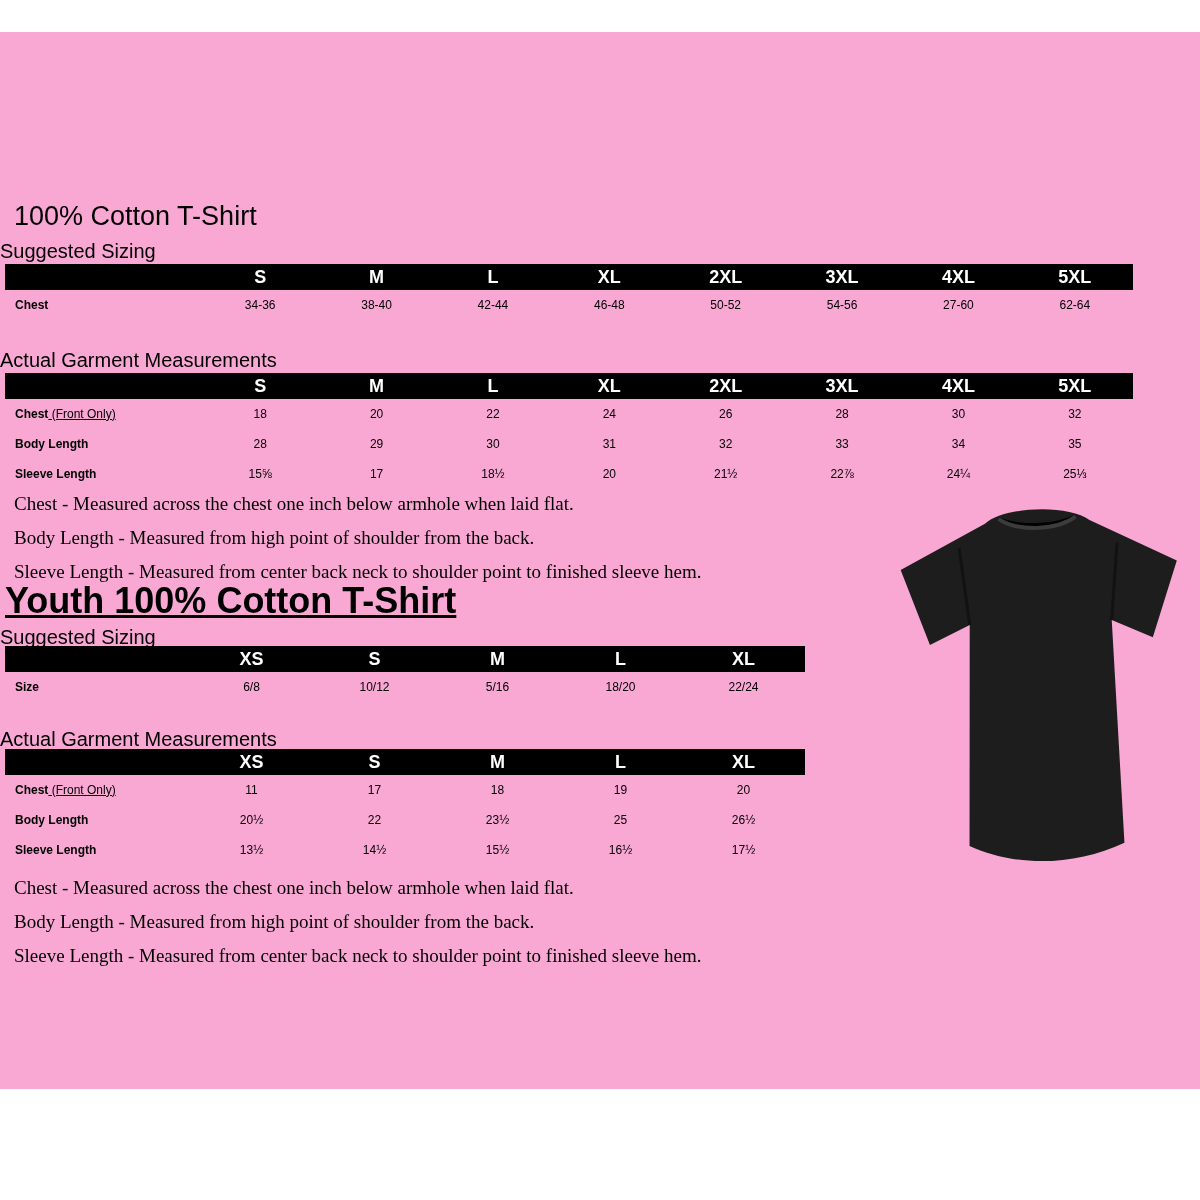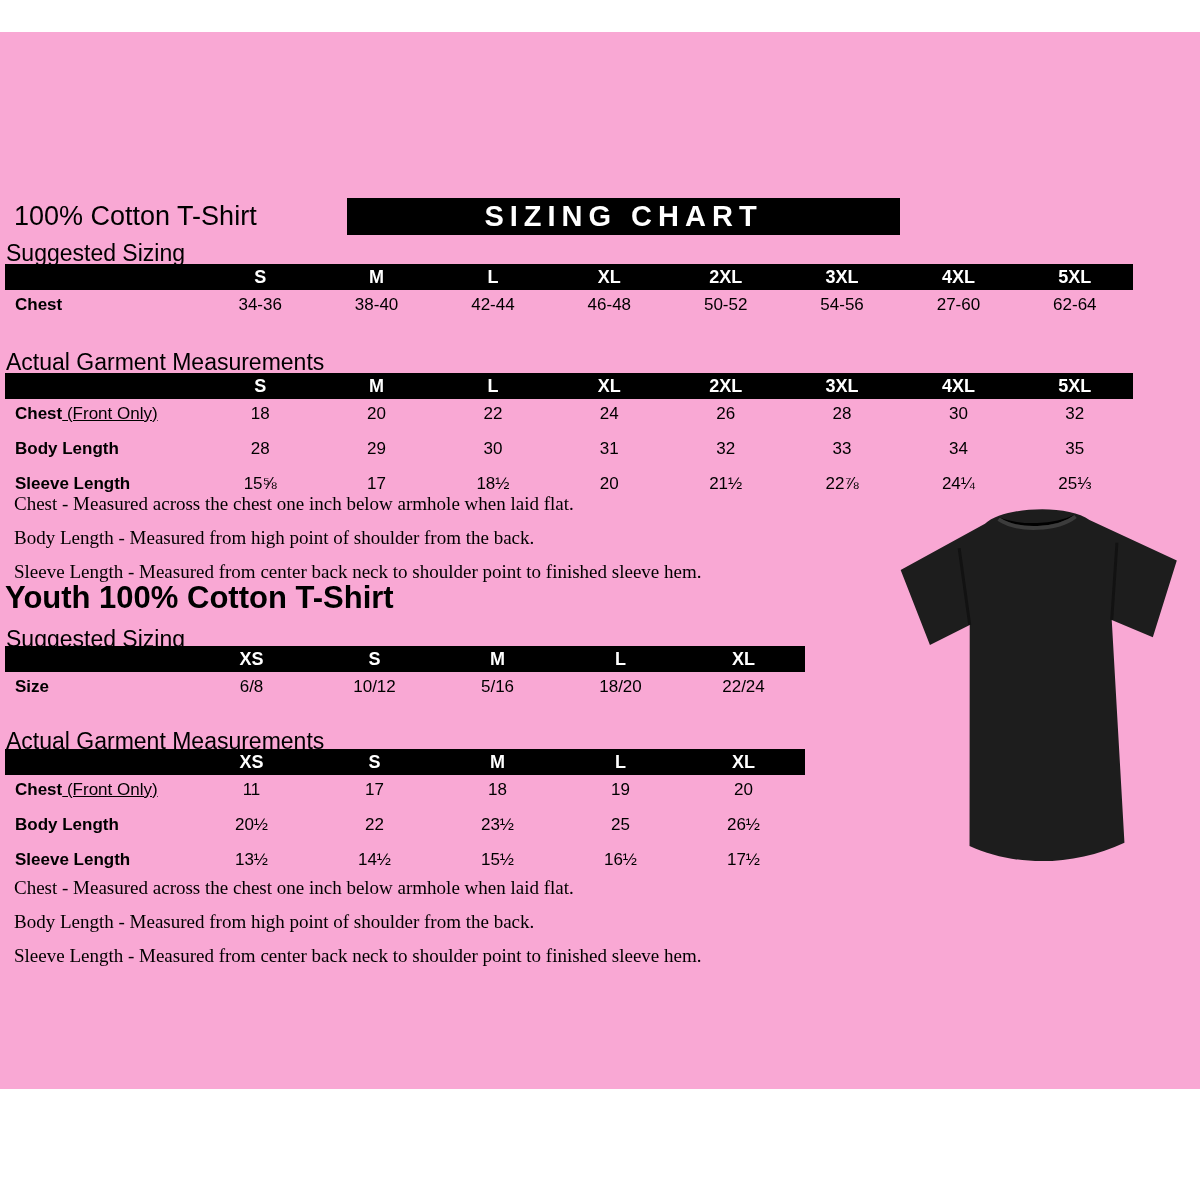--- a/index.html
+++ b/index.html
@@ -8,51 +8,50 @@
     font-family:"Liberation Sans", sans-serif; color:#000; overflow:hidden;margin-top:32px;
   }
 
   
   .header-row { position:absolute; top:166px; left:0; width:1200px; height:40px; }
   .main-title { position:absolute; left:14px; top:3px; font-size:27px; font-weight:normal; white-space:nowrap; }
   .banner { position:absolute; left:347px; top:0; width:553px; height:37px; background:#000;
     color:#fff; display:flex; align-items:center; justify-content:center;
     font-size:29px; font-weight:bold; letter-spacing:6px; }
 
-  .section-label { position:absolute; left:6px; font-size:23px; white-space:nowrap; }
+  .section-label { position:absolute; left:0; font-size:20px; white-space:nowrap; }
 
   
   table { border-collapse:collapse; table-layout:fixed; position:absolute; left:5px; }
   .adult-table { width:1128px; }
   .youth-table { width:800px; }
   thead th { background:#000; color:#fff; font-size:18px; font-weight:bold; height:26px; text-align:center; padding:0; }
-  tbody td { font-size:17px; text-align:center; height:29px; border-bottom:6px solid #f9a8d4; padding:0; }
+  tbody td { font-size:12px; text-align:center; height:29px; border-bottom:1px solid #f9a8d4; padding:0; }
   td.row-label { text-align:left; padding-left:10px; font-weight:bold; }
   td.row-label .suffix { font-weight:normal;text-decoration:underline; }
   .adult-table th:first-child, .adult-table td:first-child { width:197px; }
   .youth-table th:first-child, .youth-table td:first-child { width:185px; }
 
   
   .notes { position:absolute; left:14px; font-size:19px;font-family:Liberation Serif, serif; }
   .notes .note-line { margin-bottom:12px; white-space:nowrap; }
 
-  .youth-title { position:absolute; left:5px; top:548px; font-size:31px; font-weight:bold; white-space:nowrap; }
+  .youth-title { position:absolute; left:5px; top:548px; font-size:36px; font-weight:bold; white-space:nowrap;text-decoration:underline; }
 
   
   .tshirt-wrap { position:absolute; left:893px; top:468px; width:300px; height:375px; }
   .tshirt-wrap svg { width:100%; height:100%; }
 </style>
 </head>
 <body>
 
 <div class="sheet">
 
   <div class="header-row">
     <div class="main-title">100% Cotton T-Shirt</div>
-    <div class="banner">SIZING CHART</div>
   </div>
 
   <div class="section-label" style="top:208px;">Suggested Sizing</div>
   <table class="adult-table" style="top:232px;">
       <thead>
         <tr>
           <th></th>
           <th>S</th>
           <th>M</th>
           <th>L</th>

